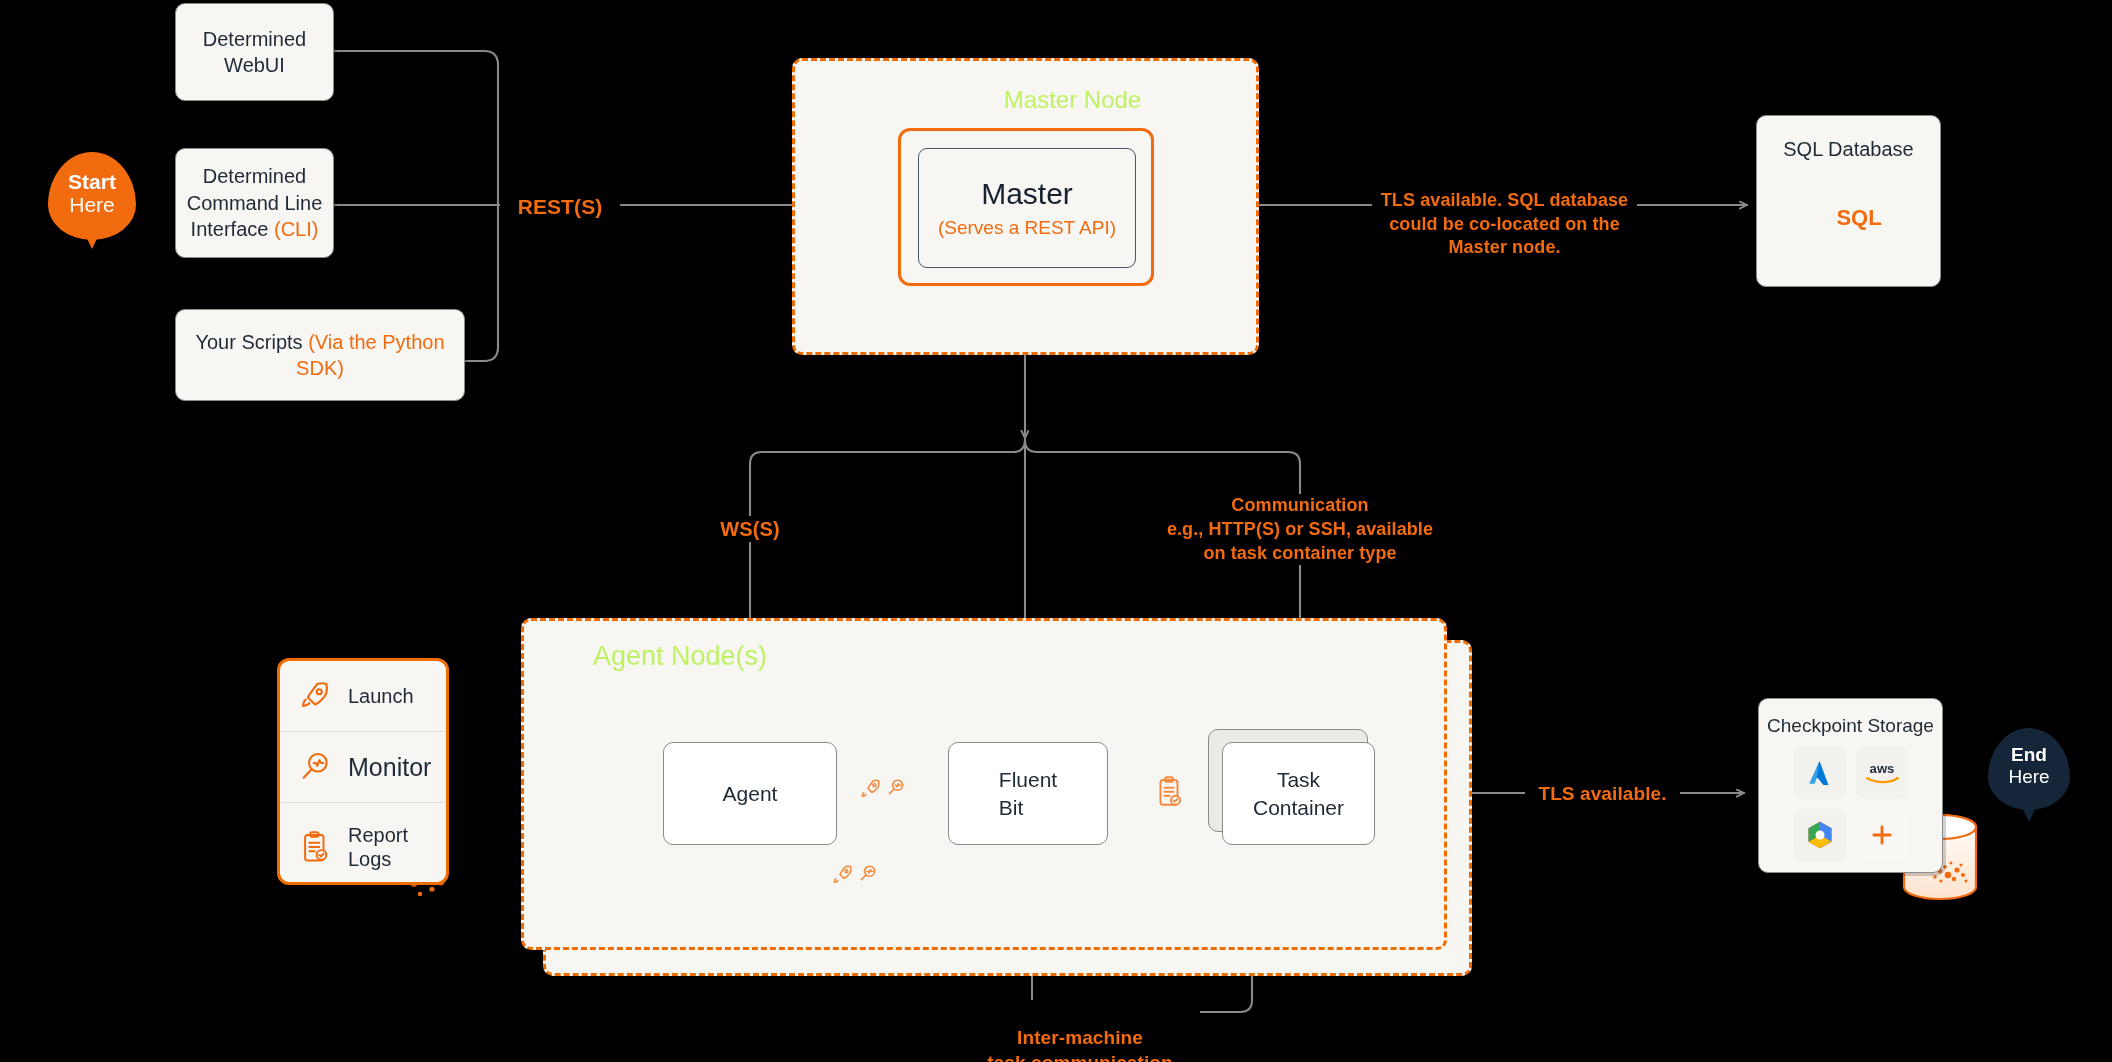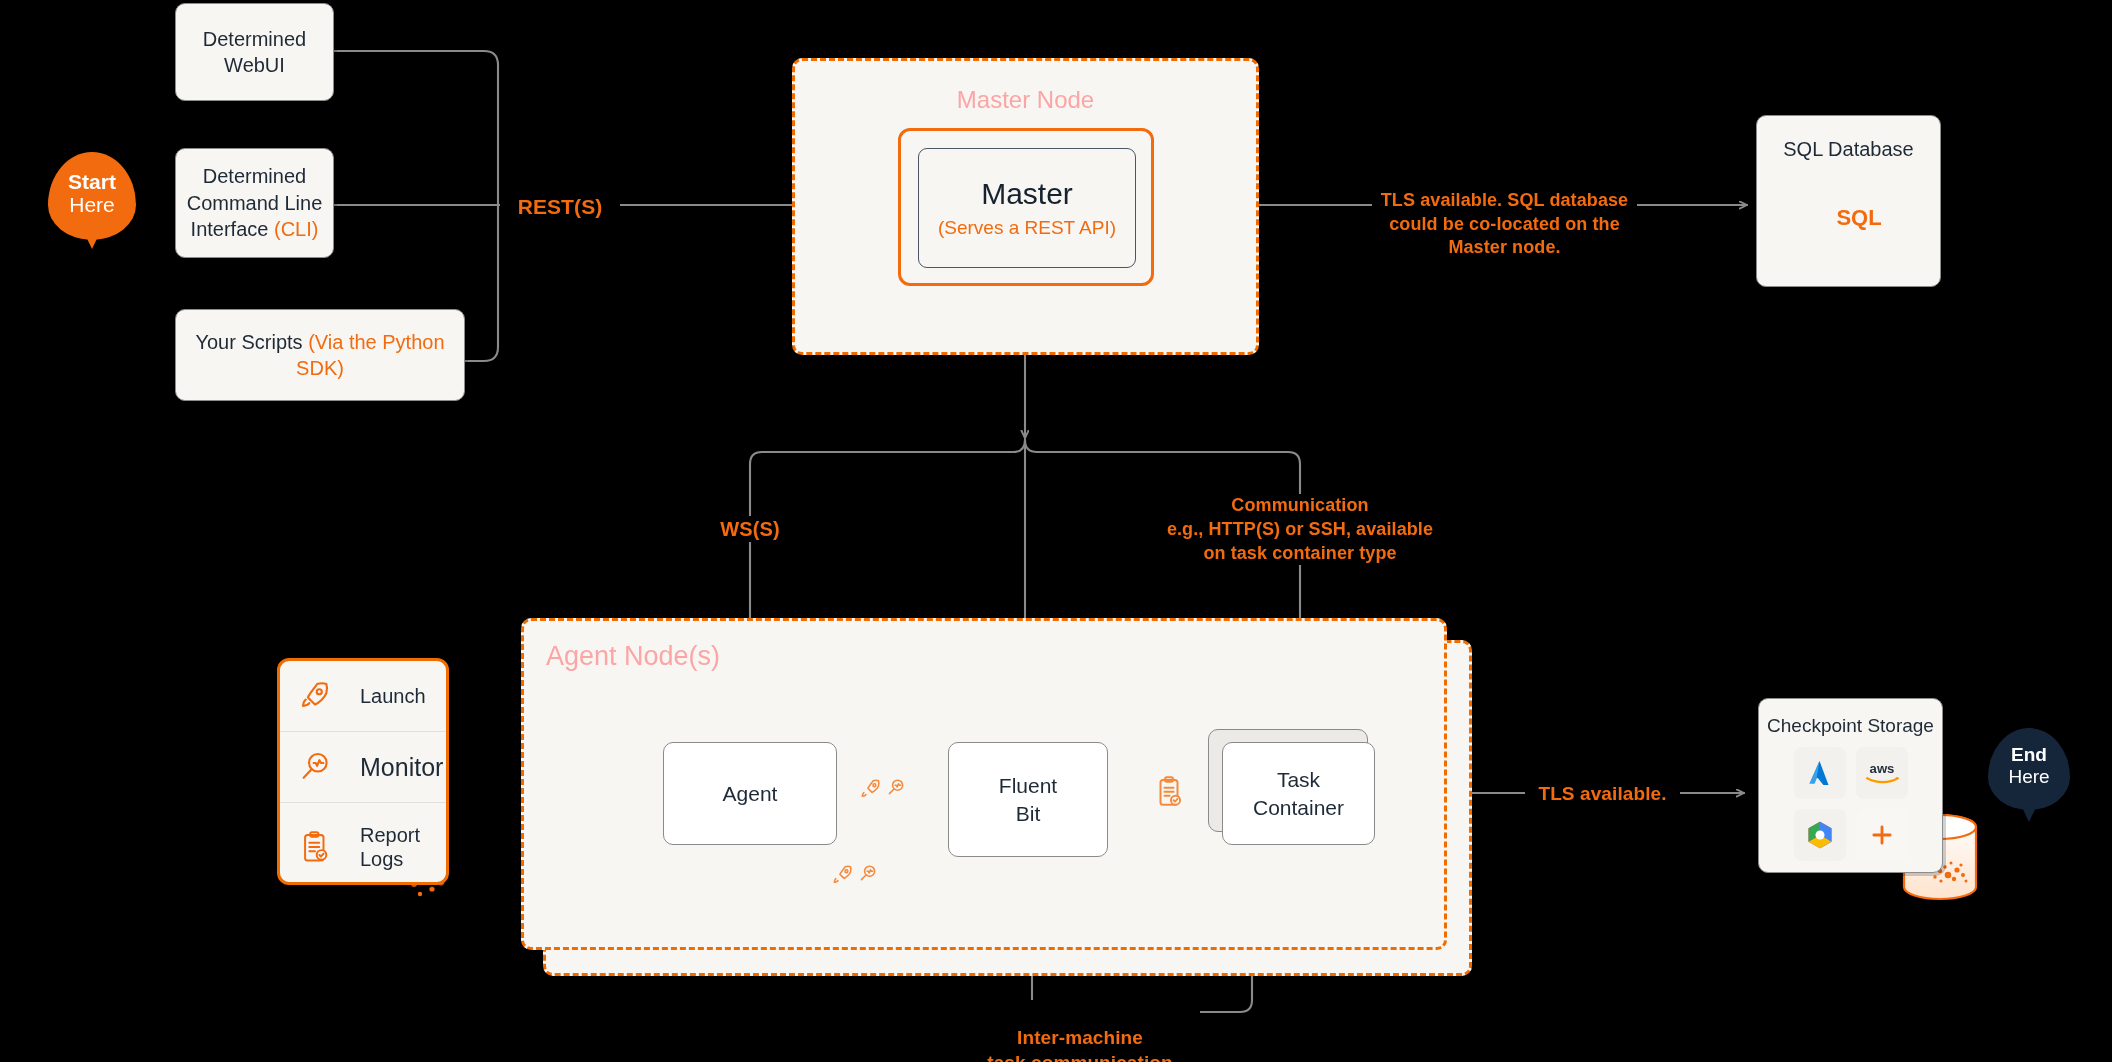--- a/index.html
+++ b/index.html
@@ -25,21 +25,21 @@
   
   .dashed{
     background:#f7f6f3;
     border:3px dashed #ef6c00;
     border-radius:10px;
     box-sizing:border-box;
   }
 
   
   .region-title{
-    position:absolute;color:#fca5a5;font-weight:400;
+    position:absolute;color:#bef264;font-weight:400;padding-left:47px;
   }
   .edge-label{
     position:absolute;color:#f26b0f;font-weight:700;
     text-align:center;line-height:1.32;letter-spacing:.1px;
   }
 
   
   .pin{position:absolute;}
   .pin .bulb{
     width:100%;height:100%;
@@ -59,21 +59,21 @@
   .pin .lbl b{display:block;font-weight:700;}
   .pin .lbl span{display:block;font-weight:400;}
 
   
   .legend{
     position:absolute;background:#f7f6f3;border:3px solid #ef6c00;border-radius:12px;
     box-shadow:3px 3px 0 rgba(0,0,0,0.18);
     box-sizing:border-box;overflow:hidden;
   }
   .legend-row{
-    display:flex;align-items:center;gap:28px;padding:0 18px;height:70px;
+    display:flex;align-items:center;gap:16px;padding:0 18px;height:70px;
     border-bottom:1px solid #e2e0dc;
   }
   .legend-row:last-child{border-bottom:none;}
   .legend-row .lt{color:#1f2a37;line-height:1.2;}
 
   
   .cp-tile{
     width:52px;height:52px;background:#f2f1ee;border-radius:8px;
     display:flex;align-items:center;justify-content:center;
   }
@@ -268,23 +268,23 @@
 
   <div class="region-title" style="left:546px;top:641px;font-size:27px;">
     <span>Agent Node(s)</span>
   </div>
 
   <div class="abs" style="left:663px;top:742px;width:174px;height:103px;background:#fff;border:1.8px solid #8a8a8a;
               border-radius:10px;display:flex;align-items:center;justify-content:center;font-size:21px;color:#1f2a37;box-sizing:border-box;">
     <span>Agent</span>
   </div>
 
-  <div class="abs" style="left:948px;top:742px;width:160px;height:115px;background:#fff;border:1.8px solid #8a8a8a;
+  <div class="abs" style="left:948px;top:742px;width:160px;height:103px;background:#fff;border:1.8px solid #8a8a8a;
               border-radius:10px;display:flex;align-items:center;justify-content:center;font-size:21px;color:#1f2a37;
-              text-align:center;line-height:1.32;white-space:pre-line;box-sizing:border-box;">
+              text-align:left;line-height:1.32;white-space:pre-line;box-sizing:border-box;">
     <span>Fluent
 Bit</span>
   </div>
 
   <div class="abs" style="left:1208px;top:729px;width:160px;height:103px;background:#eceae6;border:1.8px solid #8a8a8a;
               border-radius:10px;box-sizing:border-box;"></div>
   <div class="abs" style="left:1222px;top:742px;width:153px;height:103px;background:#fff;border:1.8px solid #8a8a8a;
               border-radius:10px;display:flex;align-items:center;justify-content:center;font-size:21px;color:#1f2a37;
               text-align:center;line-height:1.32;white-space:pre-line;box-sizing:border-box;">
     <span>Task

